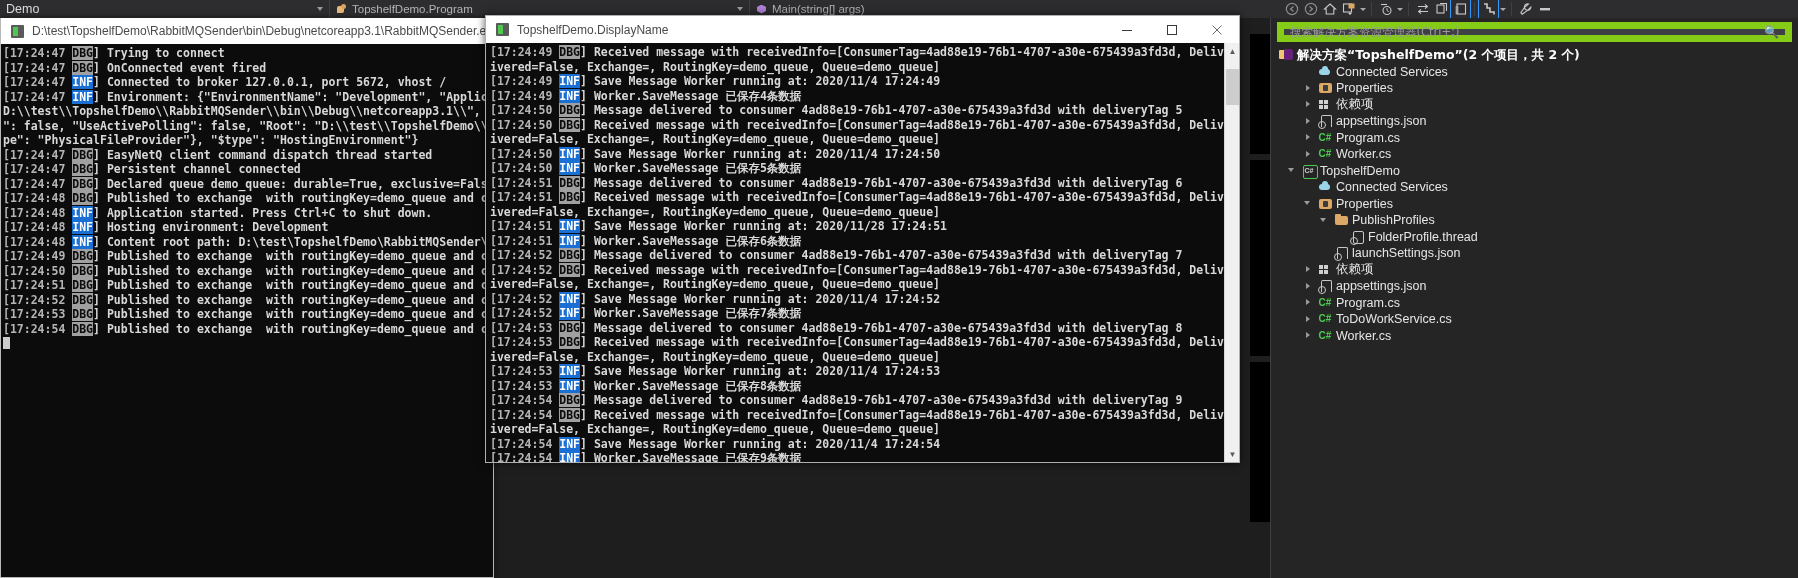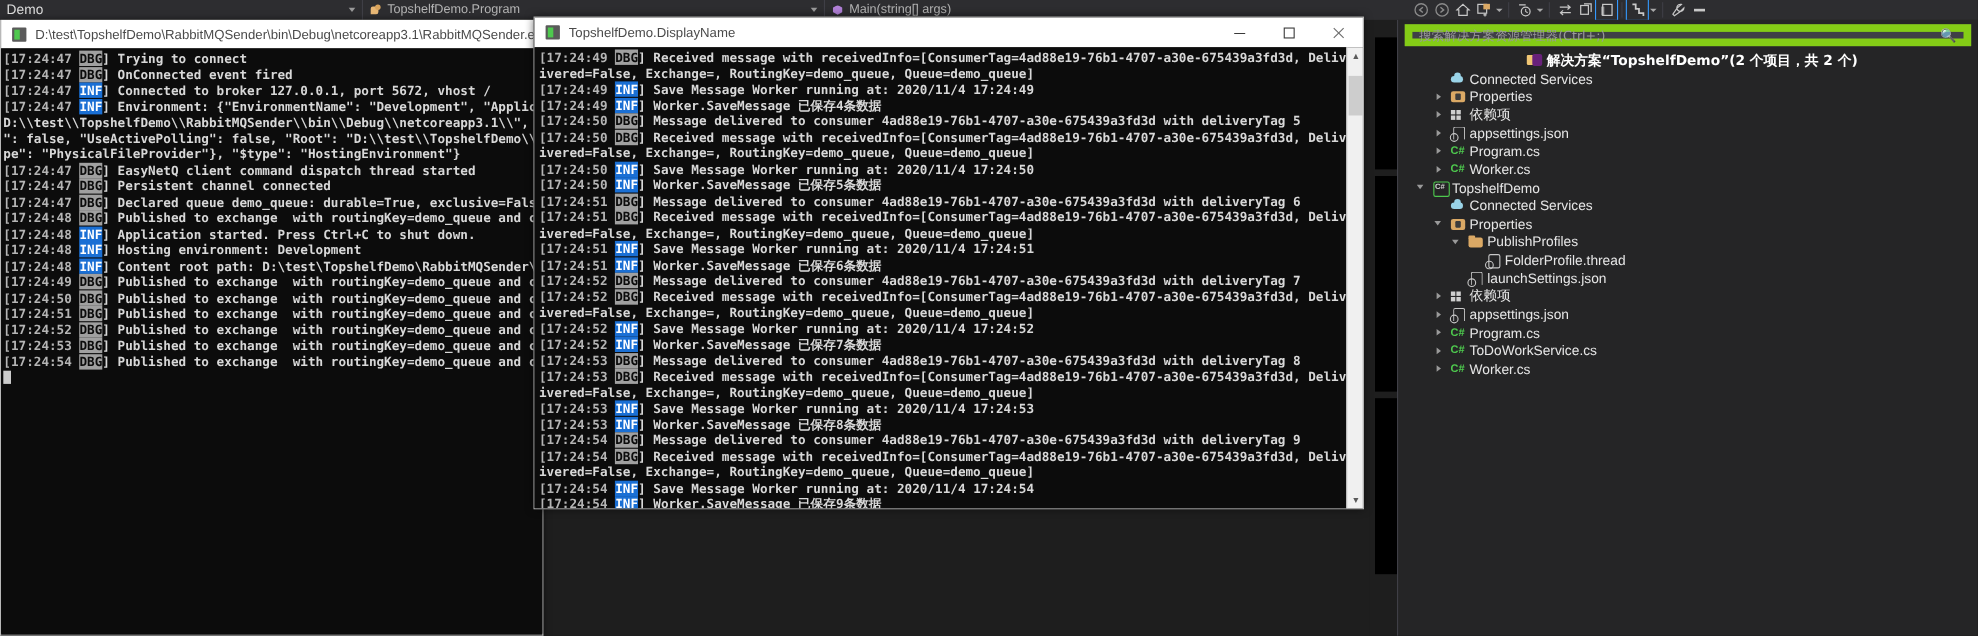--- a/index.html
+++ b/index.html
@@ -442,21 +442,21 @@
         </svg>
     </div>
   </div>
 
   <div class="sol-exp">
     <div class="se-search">
       <span style="font-family:'DejaVu Sans',sans-serif;">搜索解决方案资源管理器(Ctrl+;)</span>
       <span class="mag">🔍</span>
     </div>
     <div class="se-tree">
-      <div class="tr" style="padding-left:6px;justify-content:center;">
+      <div class="tr" style="padding-left:6px;">
         <span class="ic ic-sol"></span>
         <span class="tr-sol-label">解决方案“TopshelfDemo”(2 个项目，共 2 个)</span>
       </div>
       <div id="tree-host">
           <div class="tr i2">
             <span class="exp none"></span>
             <span class="ic ic-cloud"></span>
             <span class="tr-label">Connected Services</span>
           </div>
           <div class="tr i2">
@@ -604,21 +604,21 @@
         <div class="lg"><span class="ts">[17:24:49 </span><span class="lvl-inf">INF</span><span class="msg zh-msg">] Save Message Worker running at: 2020/11/4 17:24:49</span></div>
         <div class="lg"><span class="ts">[17:24:49 </span><span class="lvl-inf">INF</span><span class="msg zh-msg">] Worker.SaveMessage 已保存4条数据</span></div>
         <div class="lg"><span class="ts">[17:24:50 </span><span class="lvl-dbg">DBG</span><span class="msg zh-msg">] Message delivered to consumer 4ad88e19-76b1-4707-a30e-675439a3fd3d with deliveryTag 5</span></div>
         <div class="lg"><span class="ts">[17:24:50 </span><span class="lvl-dbg">DBG</span><span class="msg zh-msg">] Received message with receivedInfo=[ConsumerTag=4ad88e19-76b1-4707-a30e-675439a3fd3d, DeliverTag=5, Redel</span></div>
         <div class="lg"><span class="msg zh-msg">ivered=False, Exchange=, RoutingKey=demo_queue, Queue=demo_queue]</span></div>
         <div class="lg"><span class="ts">[17:24:50 </span><span class="lvl-inf">INF</span><span class="msg zh-msg">] Save Message Worker running at: 2020/11/4 17:24:50</span></div>
         <div class="lg"><span class="ts">[17:24:50 </span><span class="lvl-inf">INF</span><span class="msg zh-msg">] Worker.SaveMessage 已保存5条数据</span></div>
         <div class="lg"><span class="ts">[17:24:51 </span><span class="lvl-dbg">DBG</span><span class="msg zh-msg">] Message delivered to consumer 4ad88e19-76b1-4707-a30e-675439a3fd3d with deliveryTag 6</span></div>
         <div class="lg"><span class="ts">[17:24:51 </span><span class="lvl-dbg">DBG</span><span class="msg zh-msg">] Received message with receivedInfo=[ConsumerTag=4ad88e19-76b1-4707-a30e-675439a3fd3d, DeliverTag=6, Redel</span></div>
         <div class="lg"><span class="msg zh-msg">ivered=False, Exchange=, RoutingKey=demo_queue, Queue=demo_queue]</span></div>
-        <div class="lg"><span class="ts">[17:24:51 </span><span class="lvl-inf">INF</span><span class="msg zh-msg">] Save Message Worker running at: 2020/11/4 17:24:51</span></div>
+        <div class="lg"><span class="ts">[17:24:51 </span><span class="lvl-inf">INF</span><span class="msg zh-msg">] Save Message Worker running at: 2020/11/28 17:24:51</span></div>
         <div class="lg"><span class="ts">[17:24:51 </span><span class="lvl-inf">INF</span><span class="msg zh-msg">] Worker.SaveMessage 已保存6条数据</span></div>
         <div class="lg"><span class="ts">[17:24:52 </span><span class="lvl-dbg">DBG</span><span class="msg zh-msg">] Message delivered to consumer 4ad88e19-76b1-4707-a30e-675439a3fd3d with deliveryTag 7</span></div>
         <div class="lg"><span class="ts">[17:24:52 </span><span class="lvl-dbg">DBG</span><span class="msg zh-msg">] Received message with receivedInfo=[ConsumerTag=4ad88e19-76b1-4707-a30e-675439a3fd3d, DeliverTag=7, Redel</span></div>
         <div class="lg"><span class="msg zh-msg">ivered=False, Exchange=, RoutingKey=demo_queue, Queue=demo_queue]</span></div>
         <div class="lg"><span class="ts">[17:24:52 </span><span class="lvl-inf">INF</span><span class="msg zh-msg">] Save Message Worker running at: 2020/11/4 17:24:52</span></div>
         <div class="lg"><span class="ts">[17:24:52 </span><span class="lvl-inf">INF</span><span class="msg zh-msg">] Worker.SaveMessage 已保存7条数据</span></div>
         <div class="lg"><span class="ts">[17:24:53 </span><span class="lvl-dbg">DBG</span><span class="msg zh-msg">] Message delivered to consumer 4ad88e19-76b1-4707-a30e-675439a3fd3d with deliveryTag 8</span></div>
         <div class="lg"><span class="ts">[17:24:53 </span><span class="lvl-dbg">DBG</span><span class="msg zh-msg">] Received message with receivedInfo=[ConsumerTag=4ad88e19-76b1-4707-a30e-675439a3fd3d, DeliverTag=8, Redel</span></div>
         <div class="lg"><span class="msg zh-msg">ivered=False, Exchange=, RoutingKey=demo_queue, Queue=demo_queue]</span></div>
         <div class="lg"><span class="ts">[17:24:53 </span><span class="lvl-inf">INF</span><span class="msg zh-msg">] Save Message Worker running at: 2020/11/4 17:24:53</span></div>

